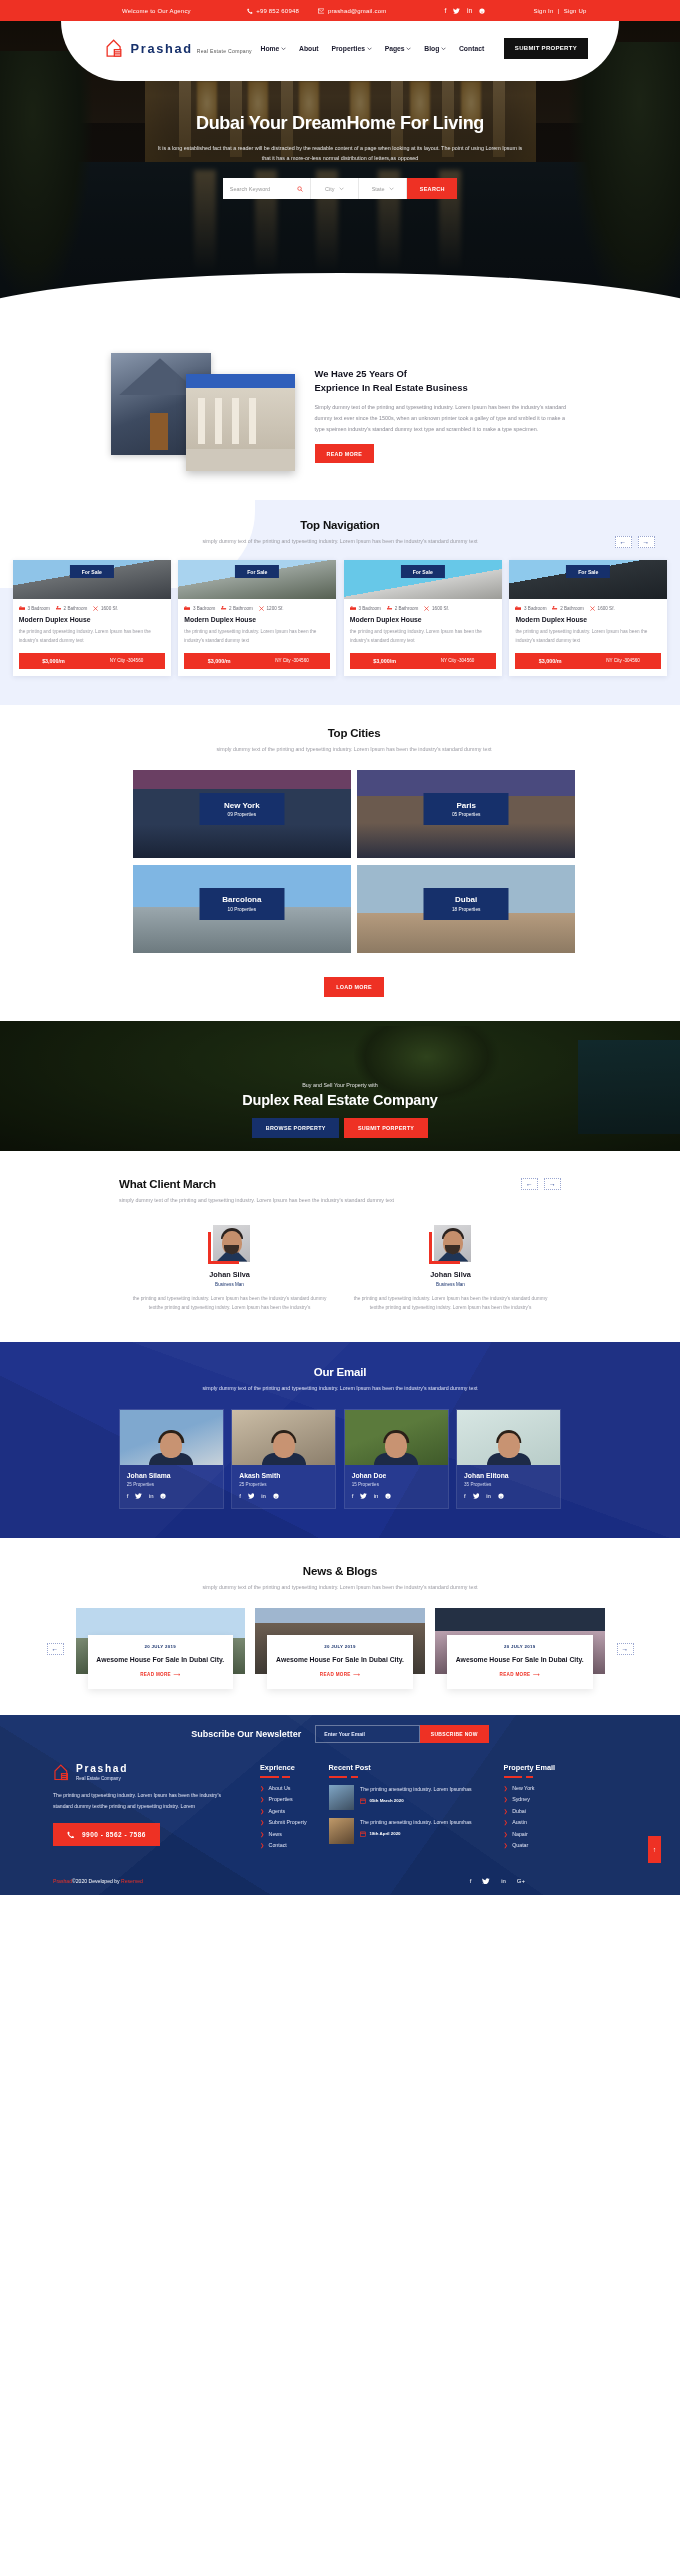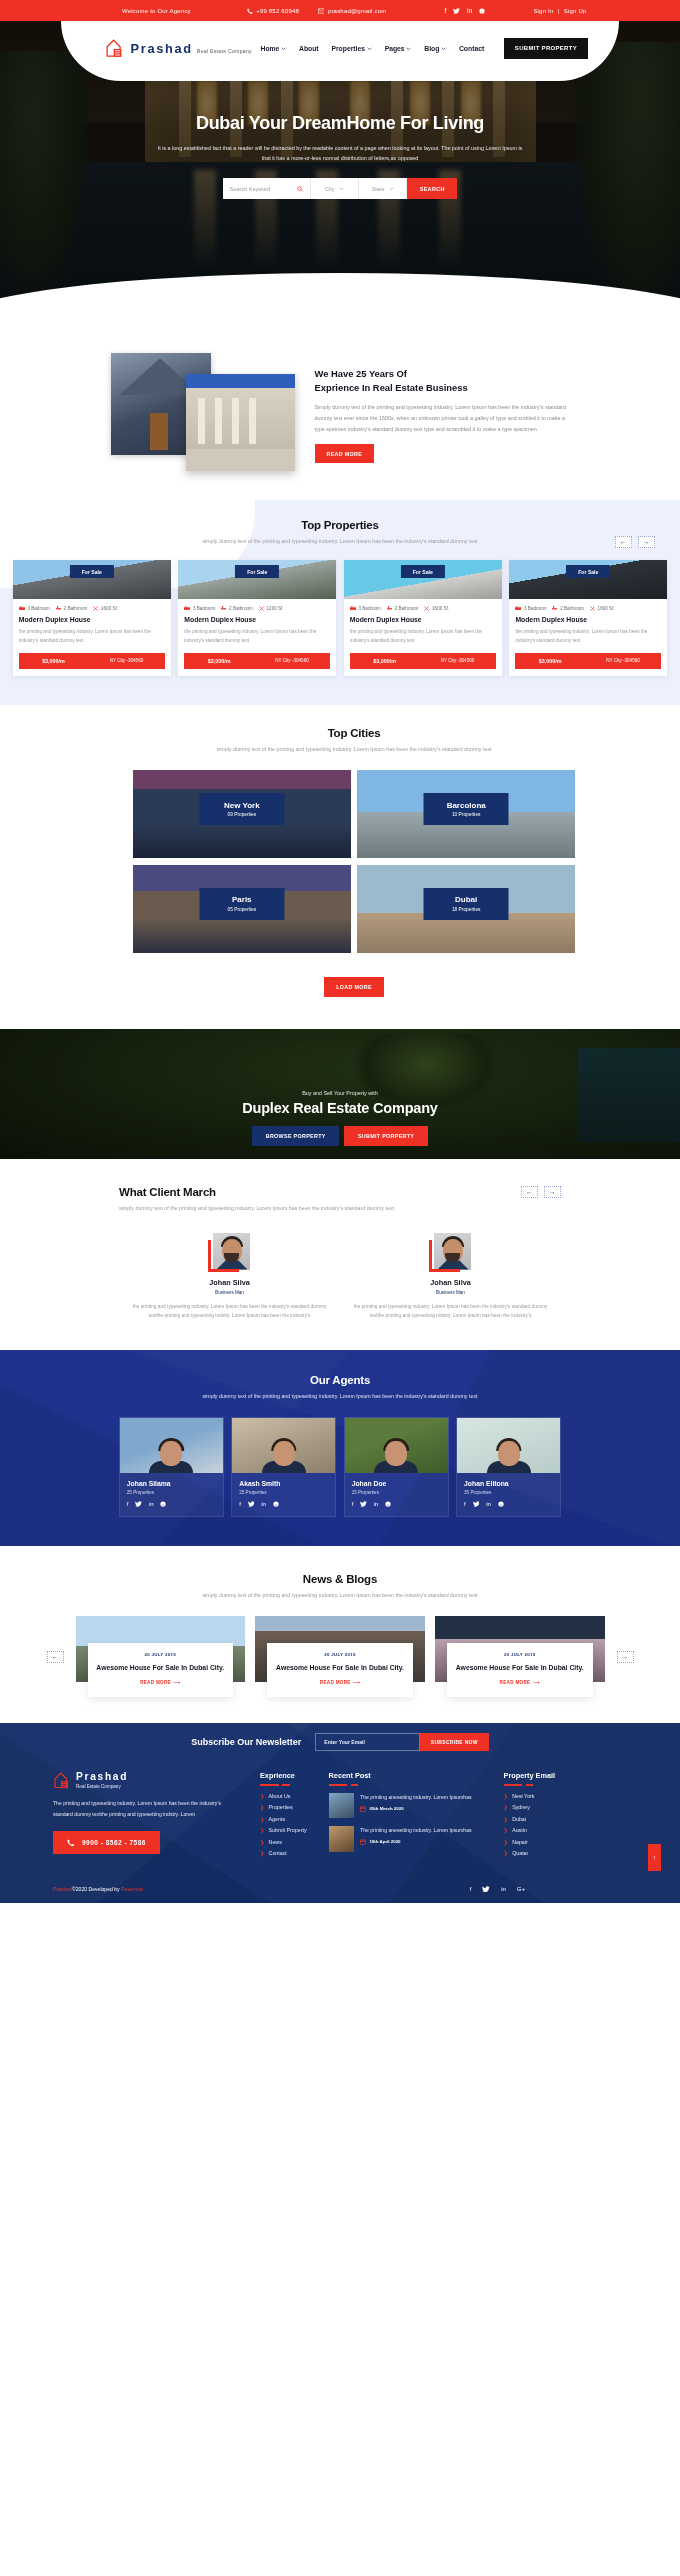--- a/index.html
+++ b/index.html
@@ -132,21 +132,21 @@
     background:#16306b; color:#fff; font-size:5.1px; font-weight:bold; padding:3.4px 12px; }
   .card-meta { display:flex; gap:6px; padding:6.8px 6px 0; font-size:4.6px; color:#6d6d76; }
   .cm { display:flex; align-items:center; gap:2.6px; }
   .card-t { font-size:6.8px; font-weight:bold; color:#13131f; padding:5.1px 6px 0; }
   .card-p { font-size:4.7px; color:#9a9aa2; line-height:1.95; padding:3.4px 6px 0; }
   .card-foot { display:flex; margin:7.7px 6px 6.8px; background:#ee3124; color:#fff; }
   .cf-a { flex:1; font-size:5.4px; font-weight:bold; padding:5.1px 0; text-align:center; }
   .cf-b { flex:1.1; font-size:4.6px; padding:5.1px 0; text-align:center; align-self:center; }
 
   
-  .cities { padding:22px 0 32px;margin-left:28px; }
+  .cities { padding:22px 0 24px;margin-left:28px; }
   .cities-grid { width:442px; margin:15.3px auto 0; display:grid;
     grid-template-columns:1fr 1fr; gap:6.8px; }
   .city { height:88px; position:relative; overflow:hidden; }
   .c-ny { background:linear-gradient(180deg,#6a3f63 0 22%, #2b3a55 22% 62%, #1a2336); }
   .c-bc { background:linear-gradient(180deg,#7fb6e3 0 48%, #9aa7ad 48%, #6d7a7f); }
   .c-pa { background:linear-gradient(180deg,#4a4a7e 0 30%, #6b5a4e 30% 60%, #2b2f40); }
   .c-du { background:linear-gradient(180deg,#9db9cd 0 55%, #b59b7e 55%, #8d7a63); }
   .city .lbl { position:absolute; left:50%; transform:translateX(-50%); top:23px;
     background:#16306b; color:#fff; width:85px; padding:7.7px 0; text-align:center; }
   .city .lbl .n { font-size:8px; font-weight:bold; }
@@ -484,21 +484,21 @@
         </div>
         <div class="ab-p">Simply dummy text of the printing and typesetting industry. Lorem Ipsum has been the industry's standard dummy text ever since the 1500s, when an unknown printer took a galley of type and smbled it to make a type speimen industry's standard dummy text type and scrambled it to make a type specimen.</div>
         <div class="btn-red">READ MORE</div>
       </div>
     </div>
   </div>
 
   <div class="props">
     <div class="props-head">
       <div class="mid">
-        <div class="sec-h">Top Properties</div>
+        <div class="sec-h">Top Navigation</div>
         <div class="sec-s">simply dummy text of the printing and typesetting industry. Lorem Ipsum has been the industry's standard dummy text</div>
       </div>
       <div class="nb navbtns">
         <div class="nbtn">←</div>
         <div class="nbtn">→</div>
       </div>
     </div>
     <div class="cards">
 
       <div class="card">
@@ -671,30 +671,30 @@
   <div class="cities">
     <div class="sec-h">Top Cities</div>
     <div class="sec-s">simply dummy text of the printing and typesetting industry. Lorem Ipsum has been the industry's standard dummy text</div>
     <div class="cities-grid">
       <div class="city c-ny">
         <div class="lbl">
           <div class="n">New York</div>
           <div class="c">09 Properties</div>
         </div>
       </div>
+      <div class="city c-pa">
+        <div class="lbl">
+          <div class="n">Paris</div>
+          <div class="c">05 Properties</div>
+        </div>
+      </div>
       <div class="city c-bc">
         <div class="lbl">
           <div class="n">Barcolona</div>
           <div class="c">10 Properties</div>
-        </div>
-      </div>
-      <div class="city c-pa">
-        <div class="lbl">
-          <div class="n">Paris</div>
-          <div class="c">05 Properties</div>
         </div>
       </div>
       <div class="city c-du">
         <div class="lbl">
           <div class="n">Dubai</div>
           <div class="c">18 Properties</div>
         </div>
       </div>
     </div>
     <div class="loadmore">
@@ -757,21 +757,21 @@
         </div>
         <div class="tname">Johan Silva</div>
         <div class="trole">Business Man</div>
         <div class="ttext">the printing and typesetting industry. Lorem Ipsum has been the industry's standard dummy textthe printing and typesetting indstry. Lorem Ipsum has been the industry's</div>
       </div>
     </div>
   </div>
 
   <div class="agents">
     <div class="poly"></div>
-    <div class="sec-h">Our Agents</div>
+    <div class="sec-h">Our Email</div>
     <div class="sec-s">simply dummy text of the printing and typesetting industry. Lorem Ipsum has been the industry's standard dummy text</div>
     <div class="ag-grid">
 
       <div class="ag">
         <div class="ag-img agi1">
             <div class="bd"></div>
             <div class="hr"></div>
             <div class="hd"></div>
           </div>
         <div class="ag-body">

